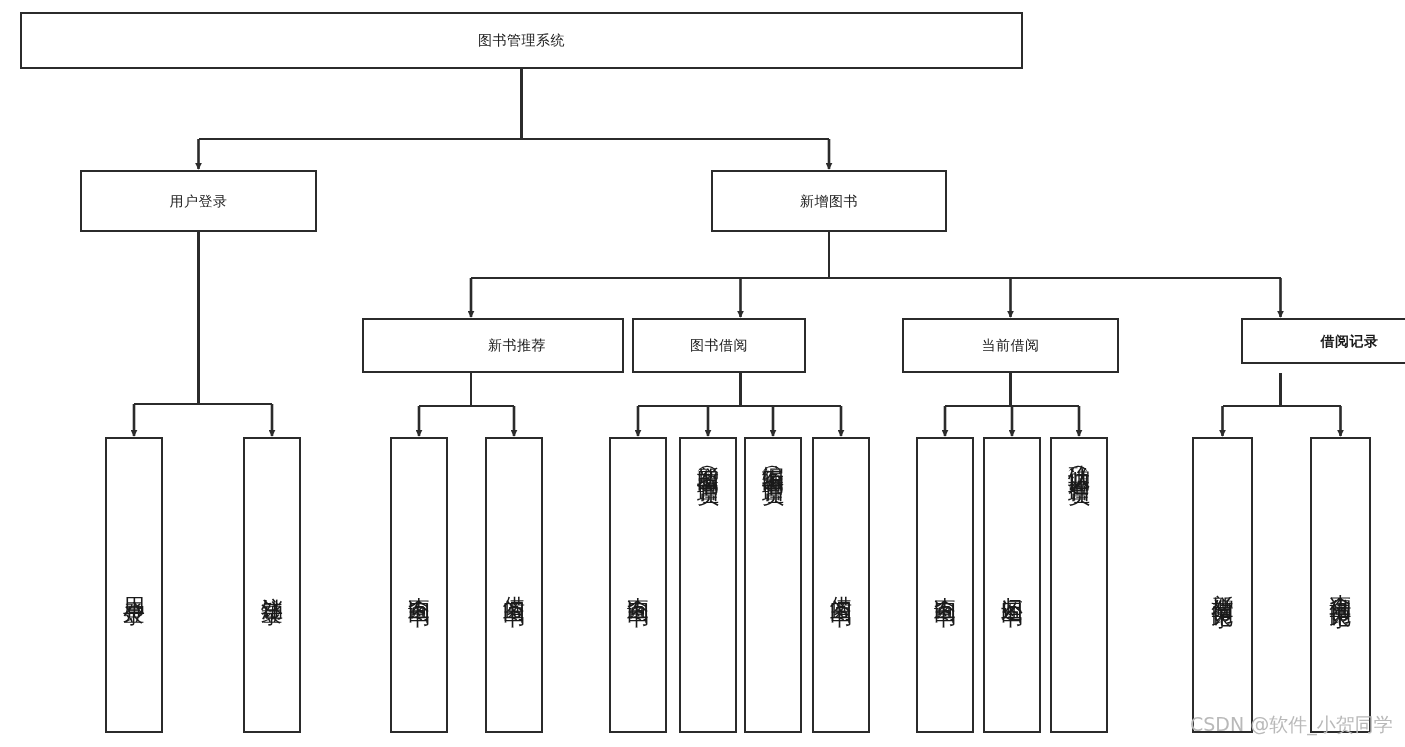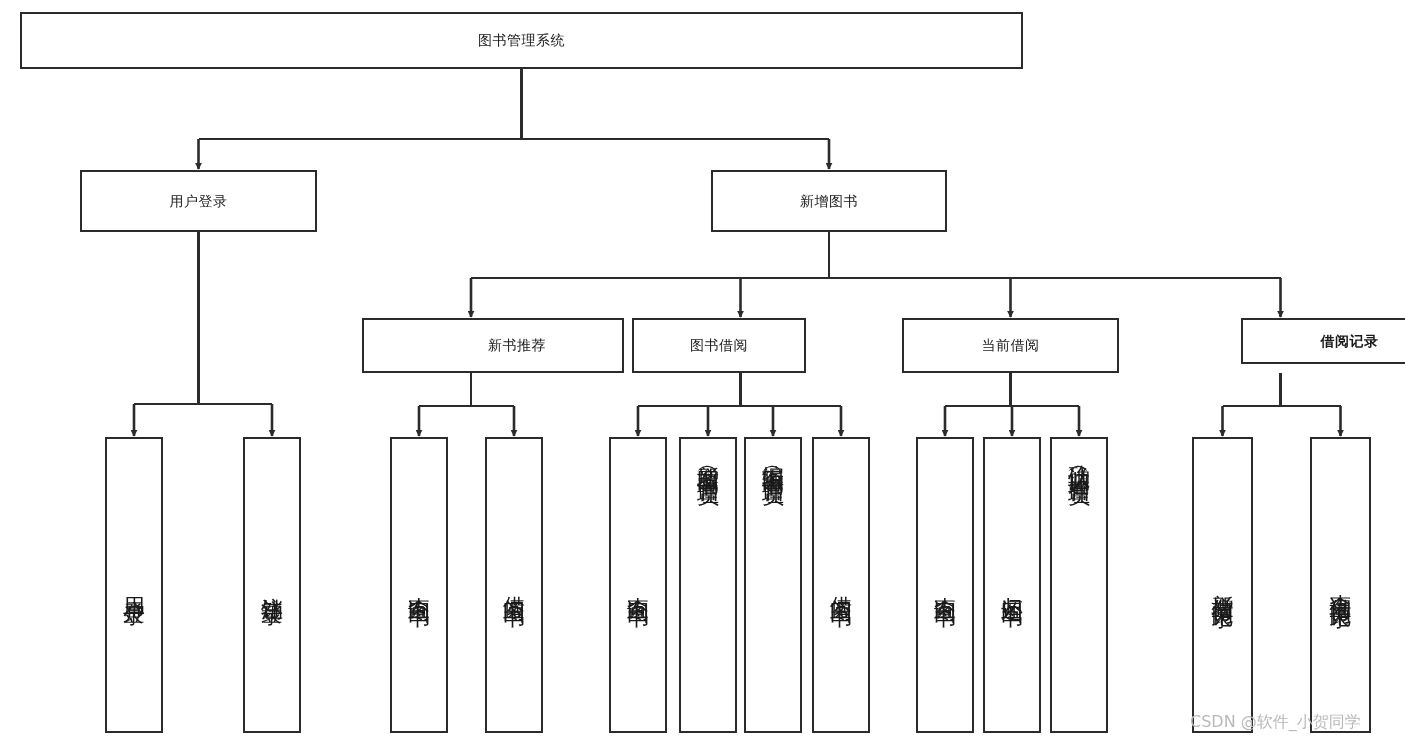--- a/index.html
+++ b/index.html
@@ -60,21 +60,21 @@
     line-height: 1;
   }
   .node.vert.centered {
     align-items: center;
     padding-top: 0;
   }
   #watermark {
     position: absolute;
     left: 1190px;
     top: 712px;
-    font-size: 16px;
+    font-size: 19px;
     color: #b9b9b9;
     white-space: nowrap;
     z-index: 5;
     font-family: "DejaVu Sans", "Liberation Sans", sans-serif;
   }
 </style>
 </head>
 <body>
 
 <div id="canvas">

